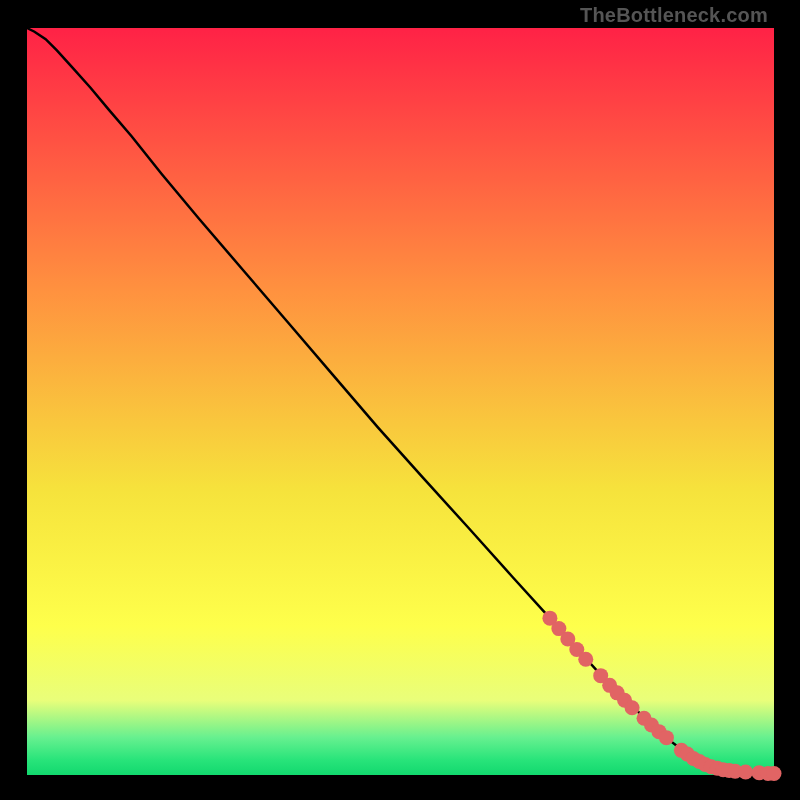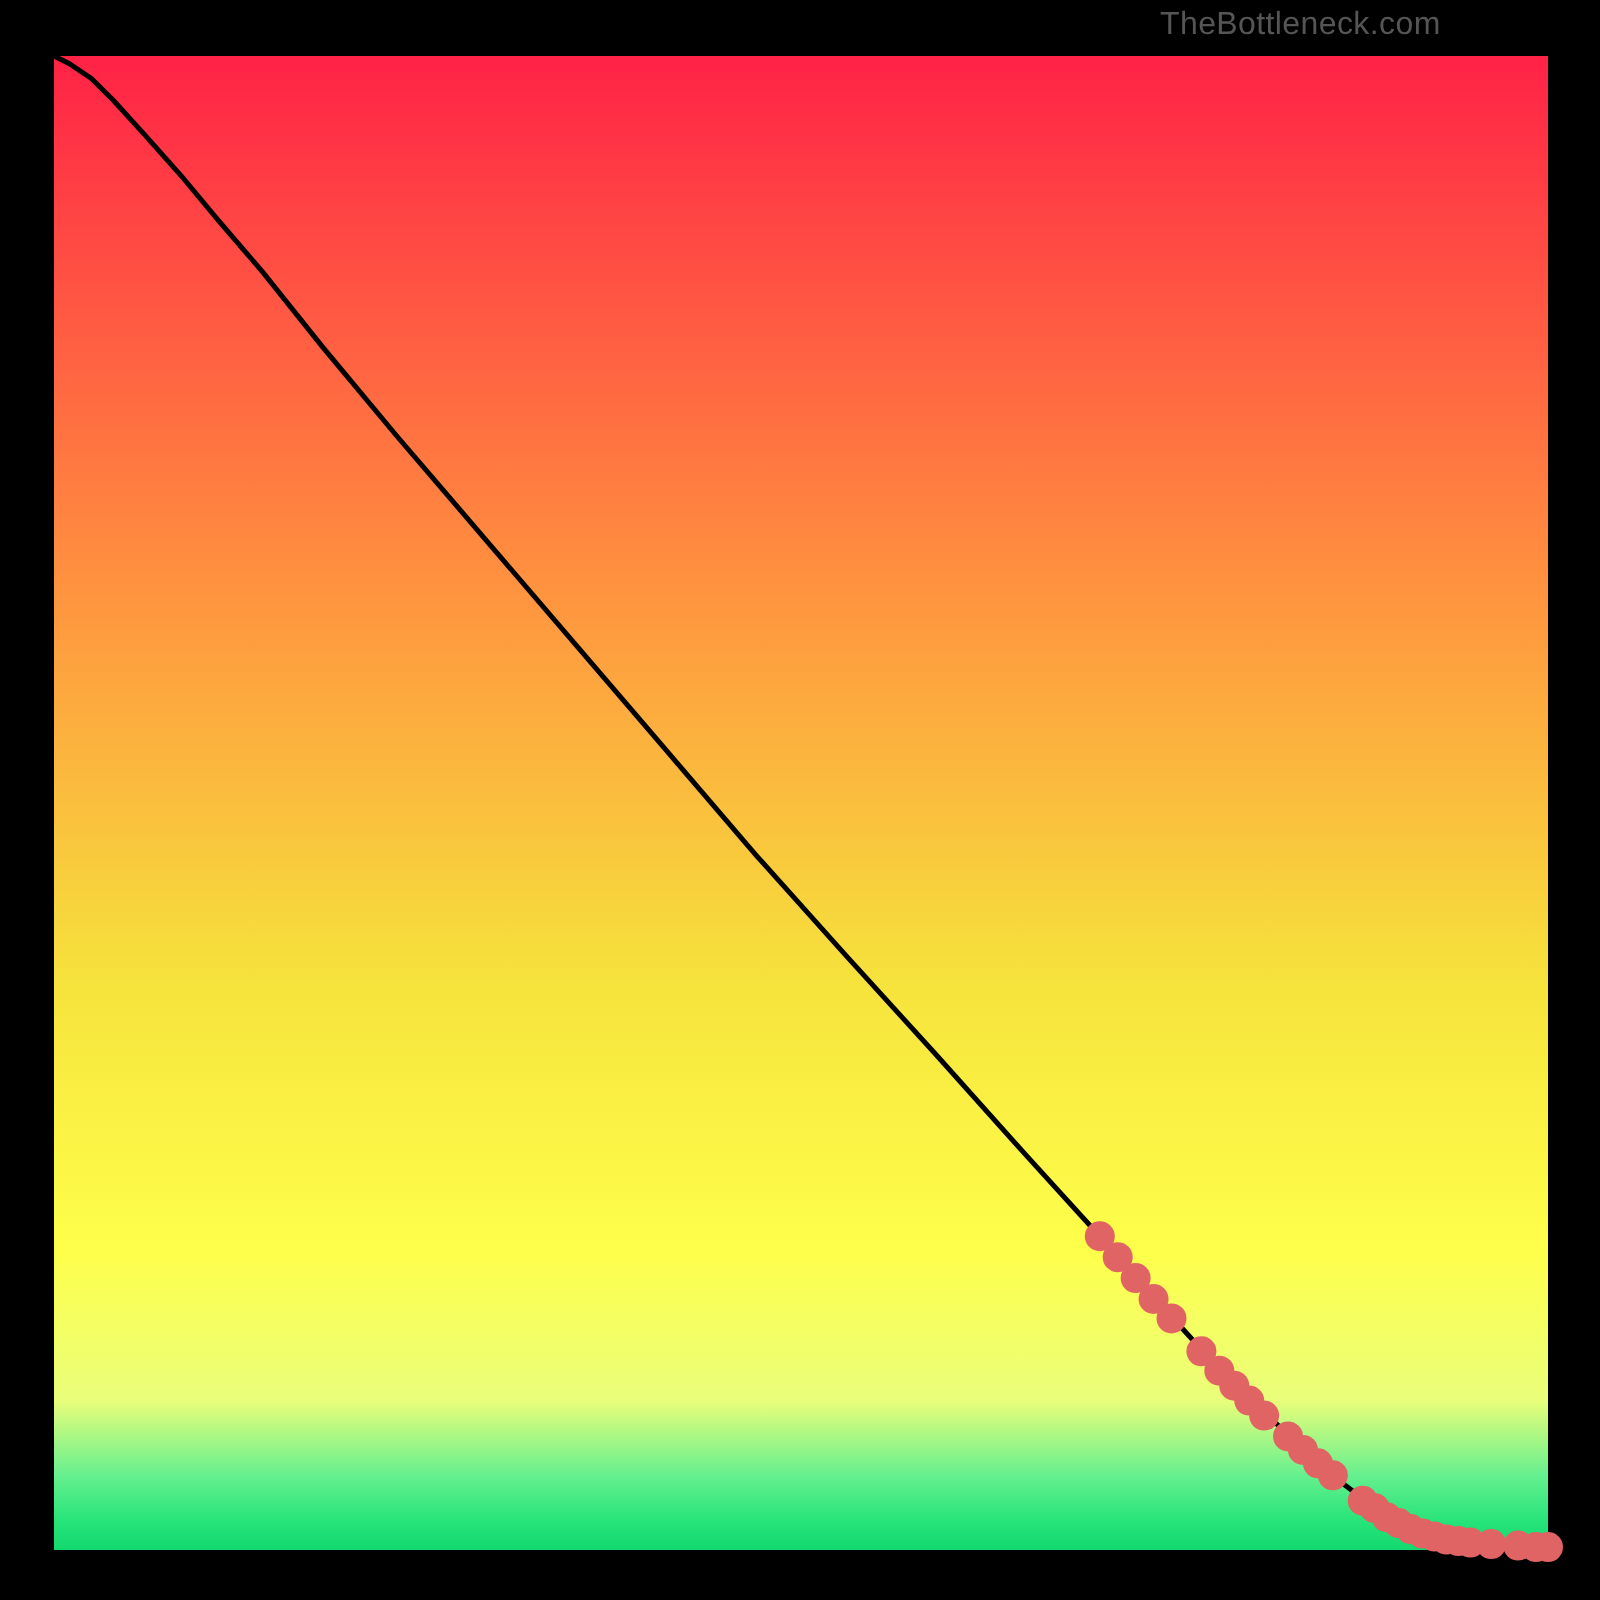--- a/index.html
+++ b/index.html
@@ -7,22 +7,22 @@
     padding: 0;
     width: 800px;
     height: 800px;
     background: #000;
     overflow: hidden;
     font-family: Arial, Helvetica, sans-serif;
   }
   .watermark {
     position: absolute;
     color: #555;
-    font-size: 16px;
-    font-weight: 400;
+    font-size: 20px;
+    font-weight: 700;
     letter-spacing: 0.2px;
     user-select: none;
   }
   svg {
     display: block;
   }
 </style>
 </head>
 <body>
 

